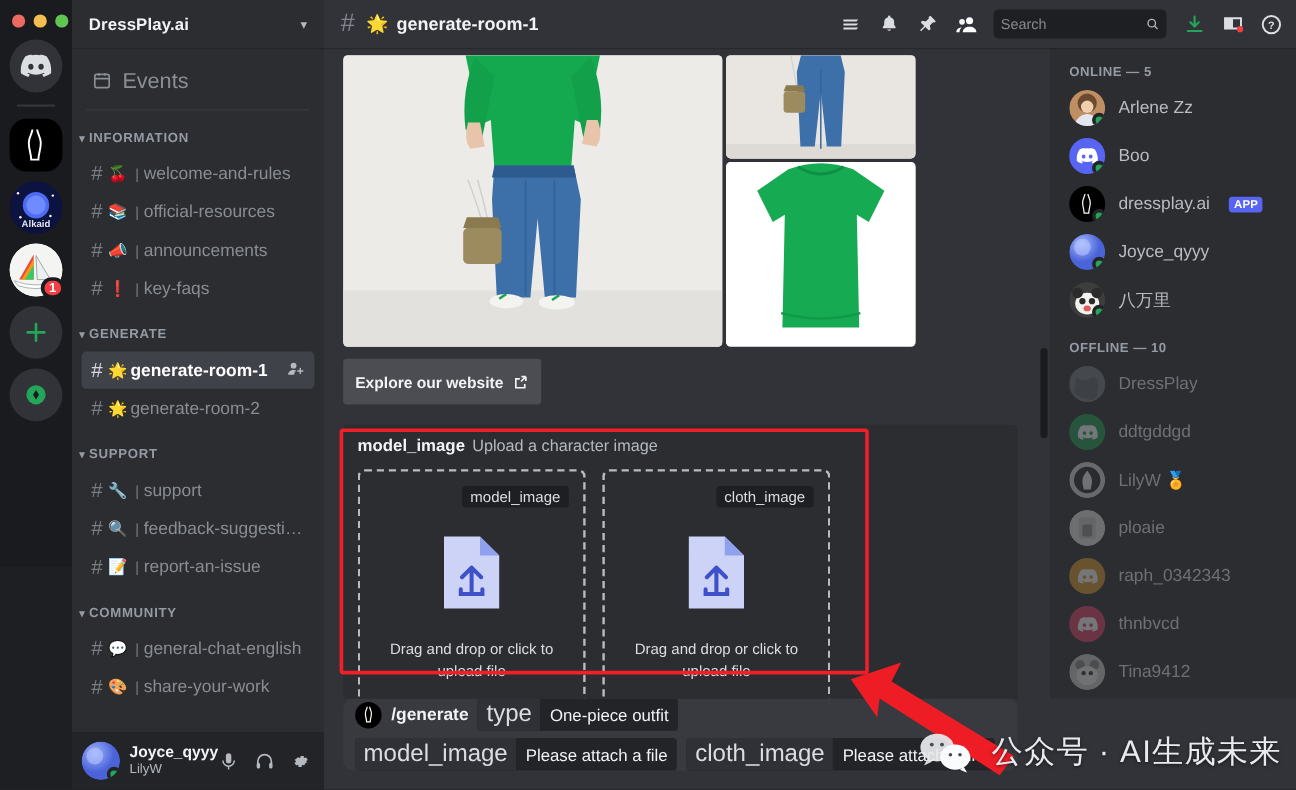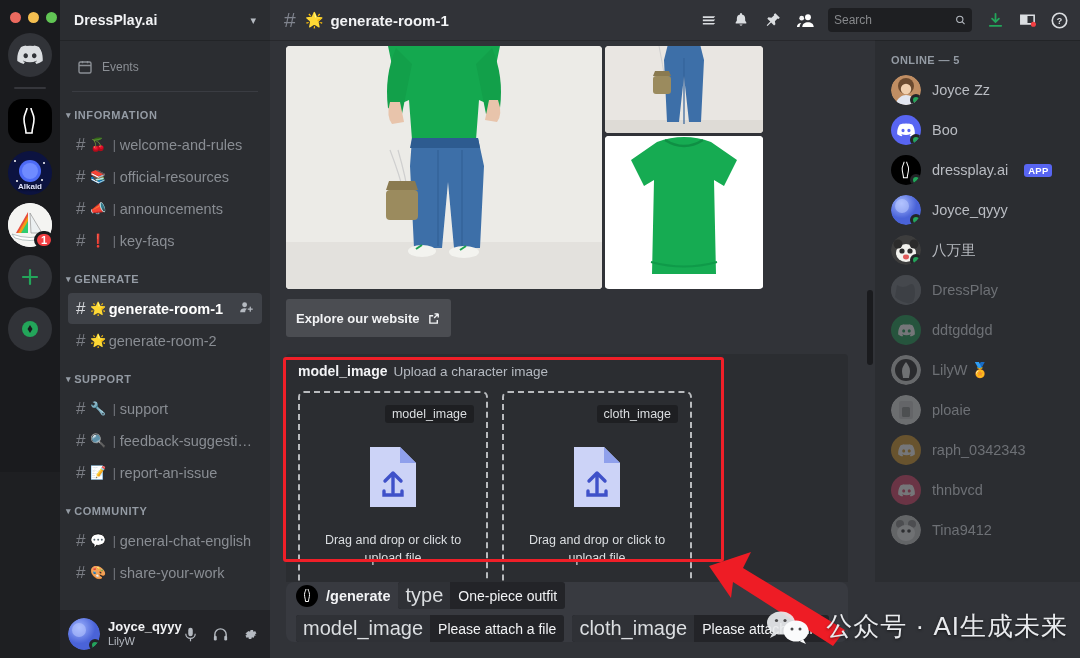--- a/index.html
+++ b/index.html
@@ -45,21 +45,21 @@
     height: 40px; flex: 0 0 40px; display: flex; align-items: center; justify-content: space-between;
     padding: 0 14px; box-shadow: 0 1px 0 rgba(0,0,0,.2); cursor: pointer;
   }
   .guild-name { color: #f2f3f5; font-size: 14px; font-weight: bold; letter-spacing: .1px; }
   .chev { color: #b5bac1; font-size: 11px; }
 
   .chan-scroll { flex: 1 1 auto; overflow: hidden; padding-top: 10px; }
   .nav-item {
     display: flex; align-items: center; gap: 8px; height: 32px;
     margin: 1px 8px; padding: 0 8px; border-radius: 4px; cursor: pointer;
-    color: #8b8f95; font-size: 12px;
+    color: #8b8f95; font-size: 18px;
   }
   .nav-item .ic { width: 18px; display: flex; justify-content: center; color: #8b8f95; }
   .nav-divider { height: 1px; background: #3a3c42; margin: 8px 12px 6px; }
 
   .cat {
     display: flex; align-items: center; gap: 3px; height: 26px; padding: 0 8px 0 6px;
     margin-top: 10px; color: #949ba4; font-size: 11px; font-weight: bold;
     letter-spacing: .6px; text-transform: uppercase; cursor: pointer;
   }
   .cat .arrow { font-size: 9px; }
@@ -579,21 +579,21 @@
         <div class="m-row">
           <div class="av" style="width:30px;height:30px;">
             <svg viewBox="0 0 30 30" class="av-img">
               <circle cx="15" cy="15" r="15" fill="#c08e63"></circle>
               <circle cx="15" cy="11" r="8" fill="#6b4a2f"></circle>
               <circle cx="15" cy="14" r="5.2" fill="#f0cfae"></circle>
               <path d="M4 30c2-7 7-10 11-10s9 3 11 10z" fill="#e2e6f0"></path>
             </svg>
             <span class="dot"></span>
           </div>
-          <span class="m-name">Joyce Zz</span>
+          <span class="m-name">Arlene Zz</span>
         </div>
 
         <div class="m-row">
           <div class="av" style="width:30px;height:30px;background:#5865f2;display:flex;align-items:center;justify-content:center;">
             <svg width="18" height="14" viewBox="0 0 24 18" fill="#fff">
               <path d="M20.3 1.6A19 19 0 0015.6.2l-.2.5a17.6 17.6 0 00-6.8 0L8.4.2A19 19 0 003.7 1.6C.7 6 0 10.3.3 14.5a19.3 19.3 0 005.8 2.9l1.2-1.9a12.4 12.4 0 01-1.9-.9l.5-.4a13.6 13.6 0 0012.2 0l.5.4c-.6.4-1.2.7-1.9.9l1.2 1.9a19.2 19.2 0 005.8-2.9c.4-4.9-.7-9.2-3.4-12.9zM8.1 11.9c-1.1 0-2.1-1-2.1-2.3S6.9 7.3 8 7.3s2.1 1 2.1 2.3-.9 2.3-2 2.3zm7.8 0c-1.1 0-2.1-1-2.1-2.3s.9-2.3 2.1-2.3 2.1 1 2.1 2.3-1 2.3-2.1 2.3z"></path>
             </svg>
             <span class="dot"></span>
           </div>
           <span class="m-name">Boo</span>
@@ -636,20 +636,21 @@
                 <circle cx="23" cy="9" r="4.5" fill="#2b2b2b"></circle>
               <circle cx="11" cy="16" r="2.6" fill="#2b2b2b"></circle>
                 <circle cx="19" cy="16" r="2.6" fill="#2b2b2b"></circle>
               <ellipse cx="15" cy="22" rx="3" ry="2.4" fill="#e05a5a"></ellipse>
             </svg>
             <span class="dot"></span>
           </div>
           <span class="m-name">八万里</span>
         </div>
 
+        <div class="m-head" style="padding-top:14px;">OFFLINE — 10</div>
 
         <div class="m-row offline">
           <div class="av" style="width:30px;height:30px;background:#6c7076;">
             <svg viewBox="0 0 30 30" class="av-img">
               <circle cx="15" cy="15" r="15" fill="#757a81"></circle>
               <path d="M6 10q6 4 12 0t6 8-8 10-12-6z" fill="#5f646a"></path>
             </svg>
           </div>
           <span class="m-name">DressPlay</span>
         </div>

